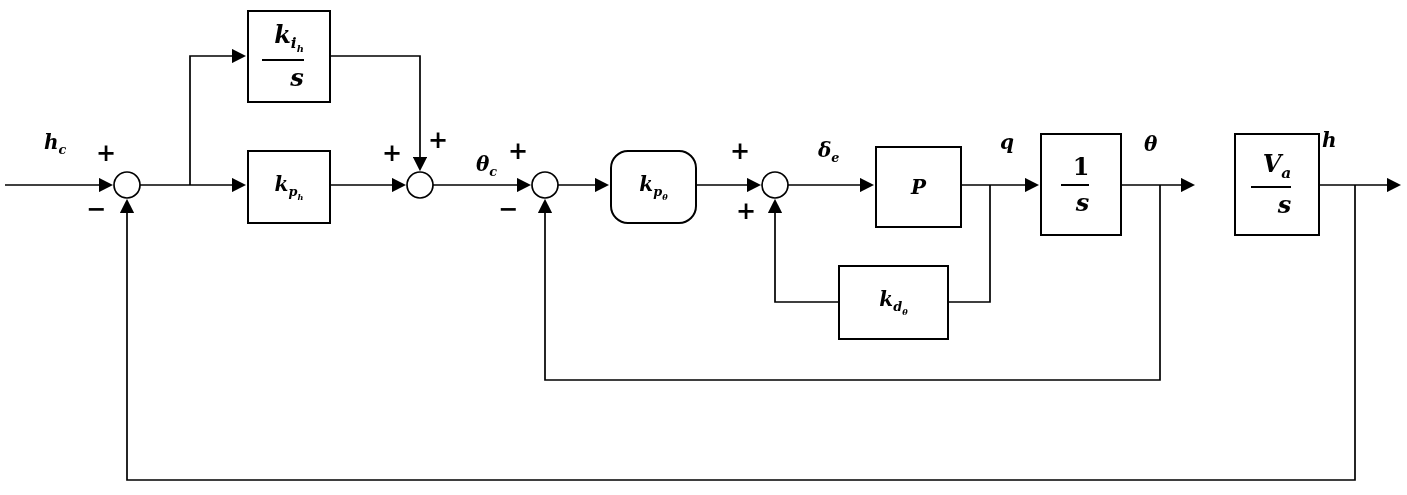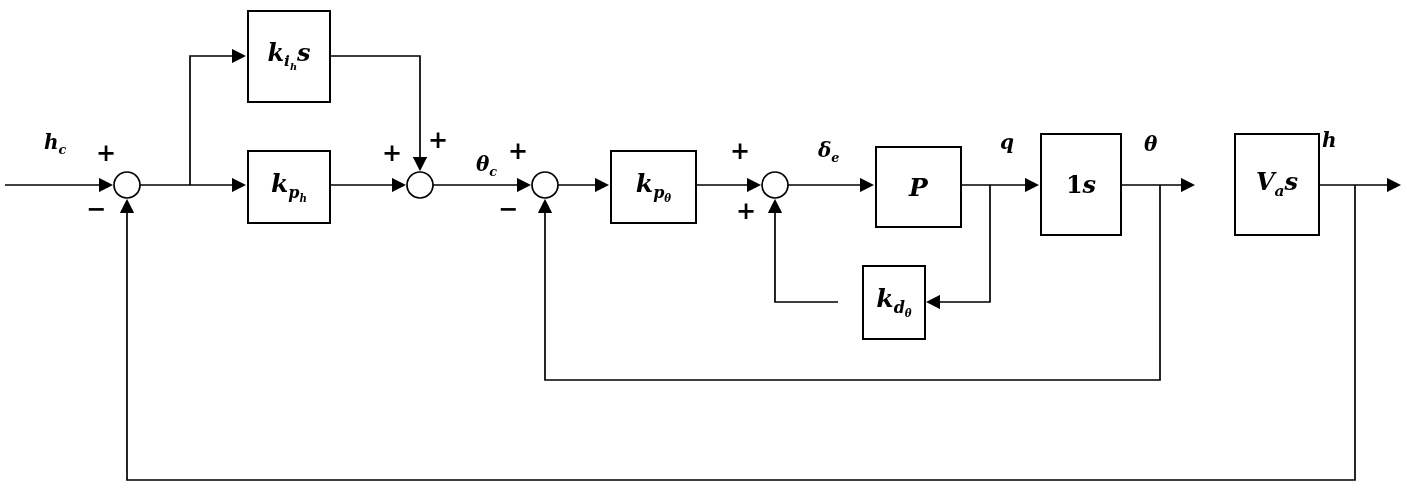--- a/index.html
+++ b/index.html
@@ -18,21 +18,21 @@
     position: absolute;
     border: 2px solid #000;
     background: #ffffff;
     display: flex;
     align-items: center;
     justify-content: center;
   }
   .math {
     font-style: italic;
     font-weight: bold;
-    font-size: 25px;
+    font-size: 20px;
     line-height: 1;
     white-space: nowrap;
   }
   .math sub { font-size: 64%; line-height: 1; }
   .mlabel {
     position: absolute;
     font-style: italic;
     font-weight: bold;
     font-size: 20px;
     line-height: 1;
@@ -41,21 +41,22 @@
   .mlabel sub { font-size: 64%; line-height: 1; }
   .sign {
     position: absolute;
     font-style: normal;
     font-weight: bold;
     font-size: 24px;
     line-height: 1;
   }
   .frac {
     display: flex;
-    align-items: flex-start;
+    flex-direction: column;
+    align-items: flex-end;
     font-style: italic;
     font-weight: bold;
     font-size: 24px;
     line-height: 1;
   }
   .frac sub { font-size: 64%; line-height: 1; }
   .fbar {
     height: 2px;
     background: #000;
     width: calc(100% + 12px);
@@ -105,29 +106,29 @@
       <span><span>k</span><sub><span>i</span><sub>h</sub></sub></span>
       <span class="fbar"></span>
       <span>s</span>
     </div>
   </div>
 
   <div class="block" style="left:247px; top:150px; width:84px; height:74px;">
     <span class="math"><span>k</span><sub><span>p</span><sub>h</sub></sub></span>
   </div>
 
-  <div class="block" style="left:610px; top:150px; width:87px; height:74px;">
+  <div class="block" style="left:610px; top:150px; width:87px; height:74px;border-radius:18px;">
     <span class="math"><span>k</span><sub><span>p</span><sub>θ</sub></sub></span>
   </div>
 
   <div class="block" style="left:875px; top:146px; width:87px; height:82px;">
     <span class="math">P</span>
   </div>
 
-  <div class="block" style="left:862px; top:265px; width:64px; height:75px;">
+  <div class="block" style="left:838px; top:265px; width:111px; height:75px;">
     <span class="math"><span>k</span><sub><span>d</span><sub>θ</sub></sub></span>
   </div>
 
   <div class="block" style="left:1040px; top:133px; width:82px; height:103px;">
     <div class="frac">
       <span class="upright">1</span>
       <span class="fbar"></span>
       <span>s</span>
     </div>
   </div>

